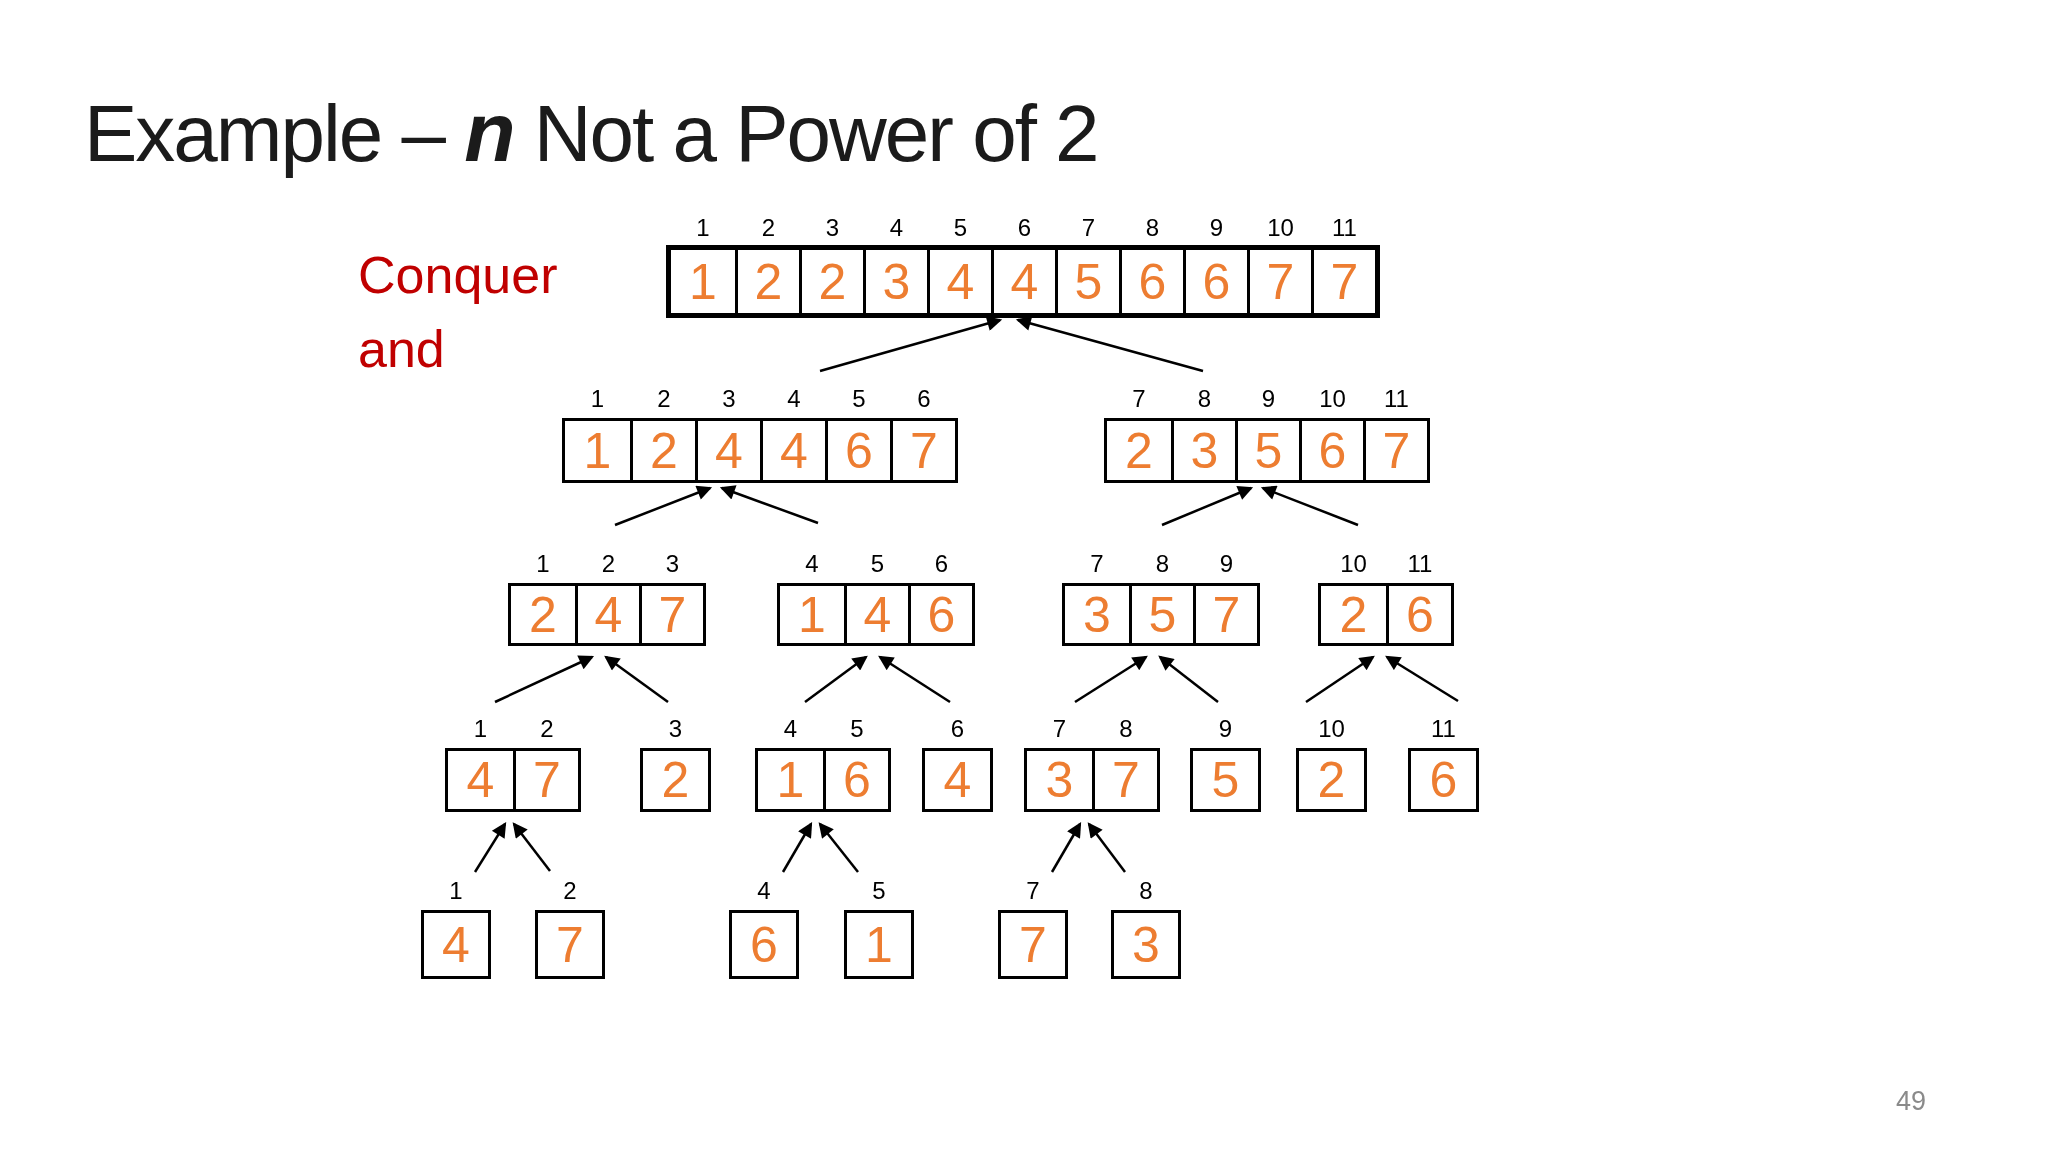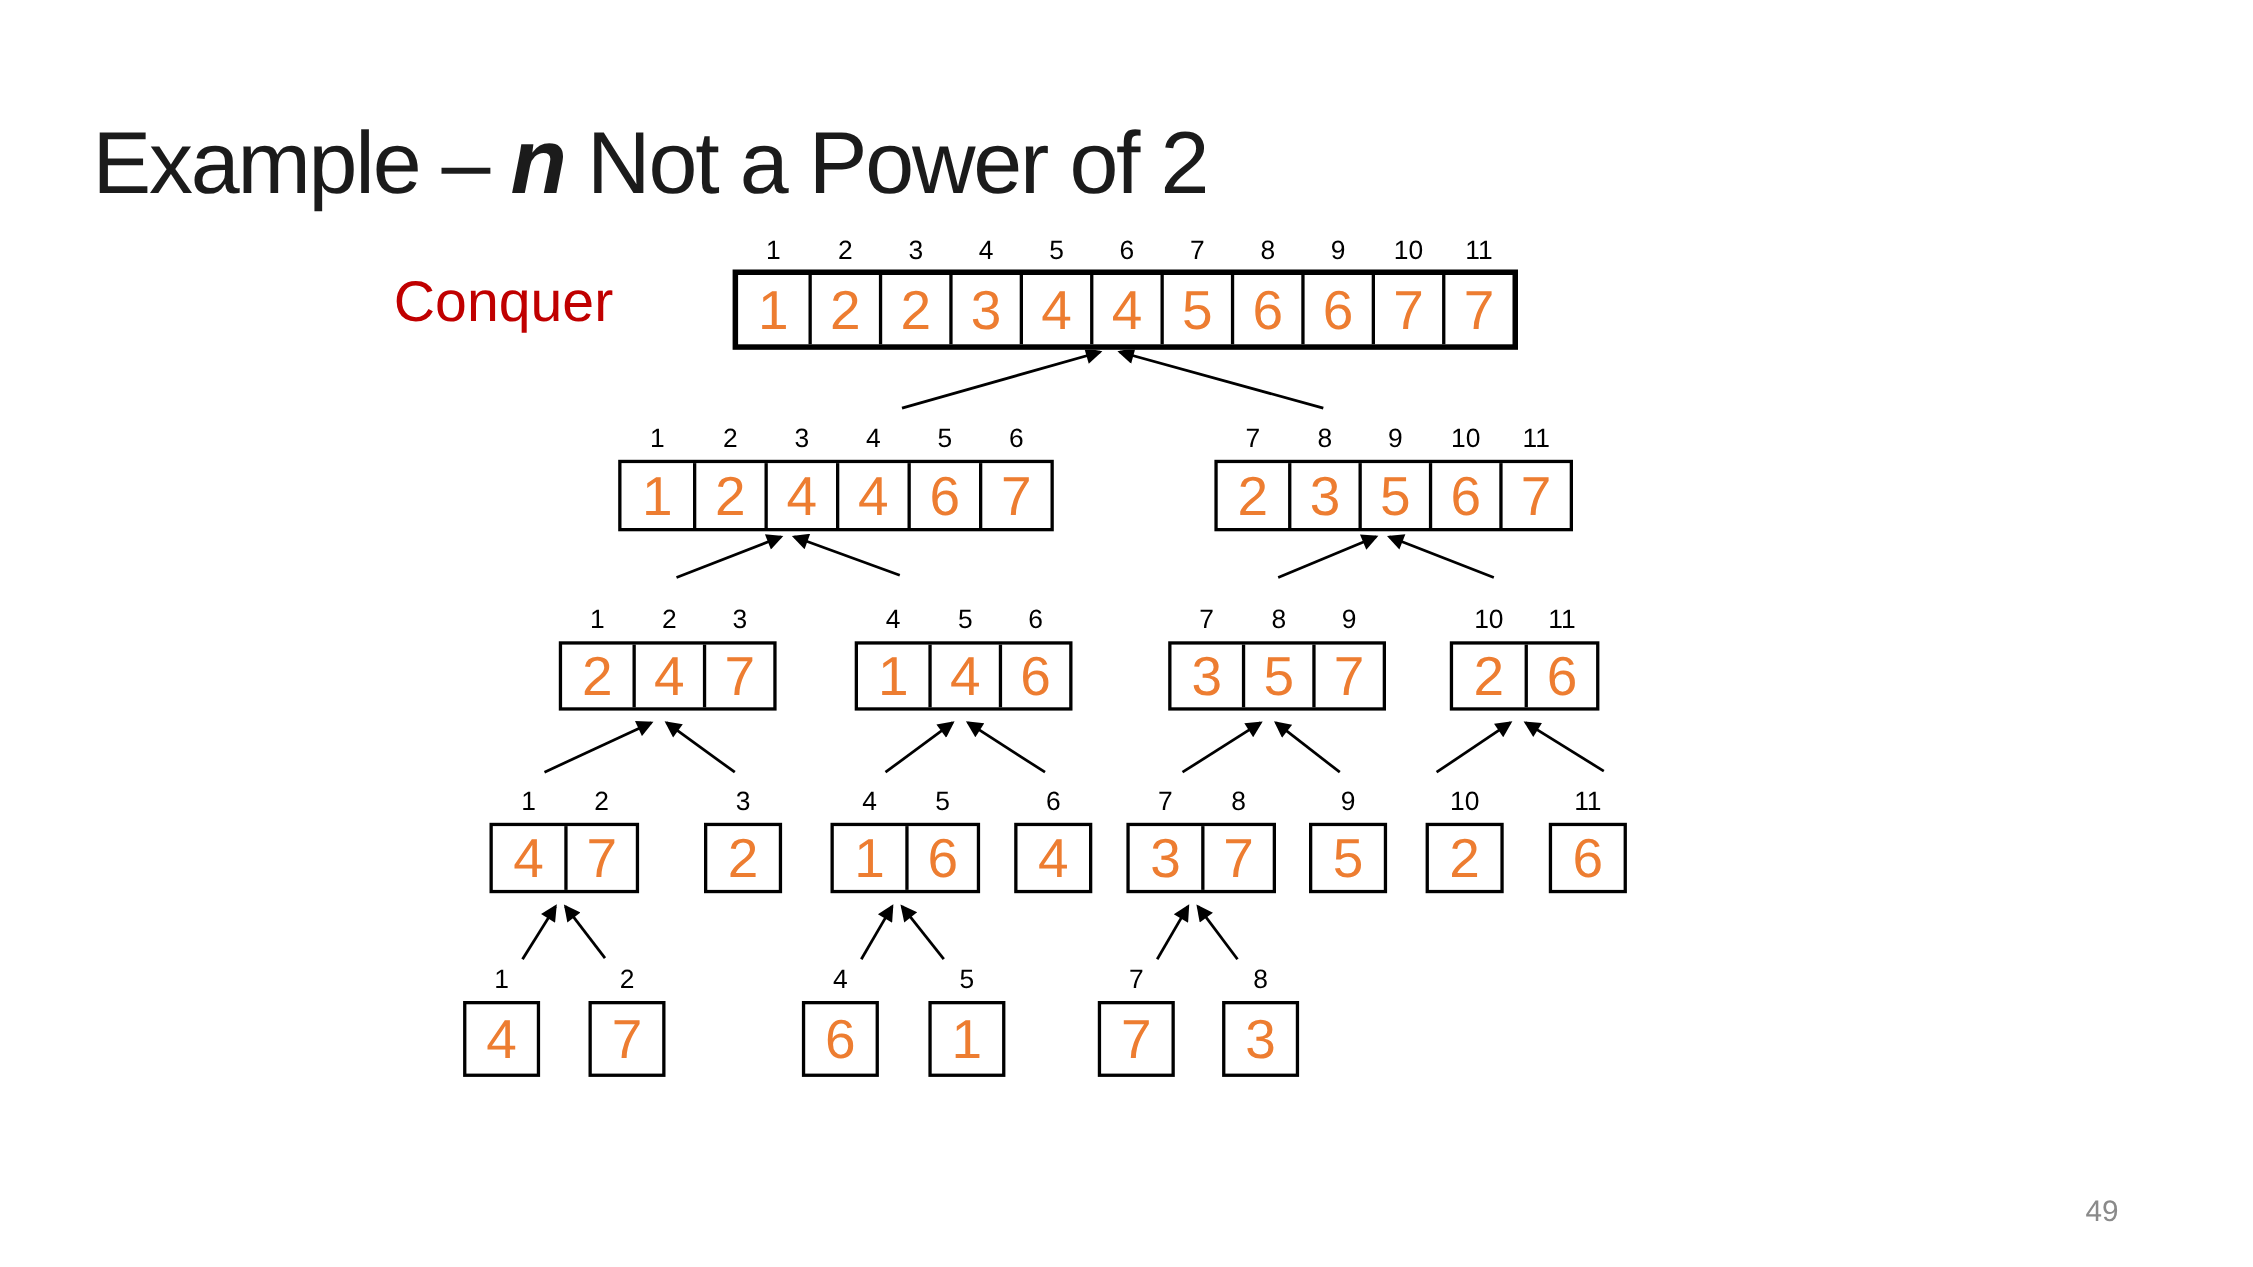--- a/index.html
+++ b/index.html
@@ -1,20 +1,20 @@
 <!DOCTYPE html>
 <html style="--background: #FFFFFF; --title-text: #1B1B1B; --annotation-text: #C00000; --value-text: #ED7D31; --index-text: #000000; --box-border: #000000; --arrow: #000000; --page-number-text: #8A8A8A;"><head>
 <meta charset="utf-8">
 <style>
   html,body{margin:0;padding:0;}
   body{width:2048px;height:1152px;overflow:hidden;background:var(--background,#fff);
        font-family:"Liberation Sans",sans-serif;}
   .slide{position:relative;width:2048px;height:1152px;background:var(--background,#fff);}
 
-  .title{position:absolute;left:84px;top:44px;font-size:80px;letter-spacing:-2px;
+  .title{position:absolute;left:84px;top:30px;font-size:80px;letter-spacing:-2px;
          color:var(--title-text,#1b1b1b);white-space:nowrap;font-weight:400;}
   .title .emph{font-style:italic;font-weight:bold;font-size:84px;}
 
   .annotation{position:absolute;left:358px;top:238px;font-size:52px;line-height:74px;
               color:var(--annotation-text,#c00000);}
 
   #diagram{position:absolute;left:0;top:0;width:2048px;height:1152px;}
   #arrows{position:absolute;left:0;top:0;pointer-events:none;}
   #arrows line{stroke:var(--arrow,#000);stroke-width:2.5px;}
 
@@ -31,20 +31,21 @@
 </style>
 </head>
 <body>
 
 <div class="slide">
 
   <h1 class="title"><span>Example – </span><em class="emph">n</em><span> Not a Power of 2</span></h1>
 
   <div class="annotation">
     <div>Conquer</div>
+    <div>and</div>
   </div>
 
   <div id="diagram">
     <svg id="arrows" width="2048" height="1152">
       <defs>
         <marker id="ah" viewBox="0 0 10 10" refX="8.5" refY="5" markerWidth="7" markerHeight="6" orient="auto">
           <path d="M0,0 L10,5 L0,10 z" fill="#000"></path>
         </marker>
       </defs>
     <line x1="820" y1="371" x2="1000" y2="320" marker-end="url(#ah)"></line>

